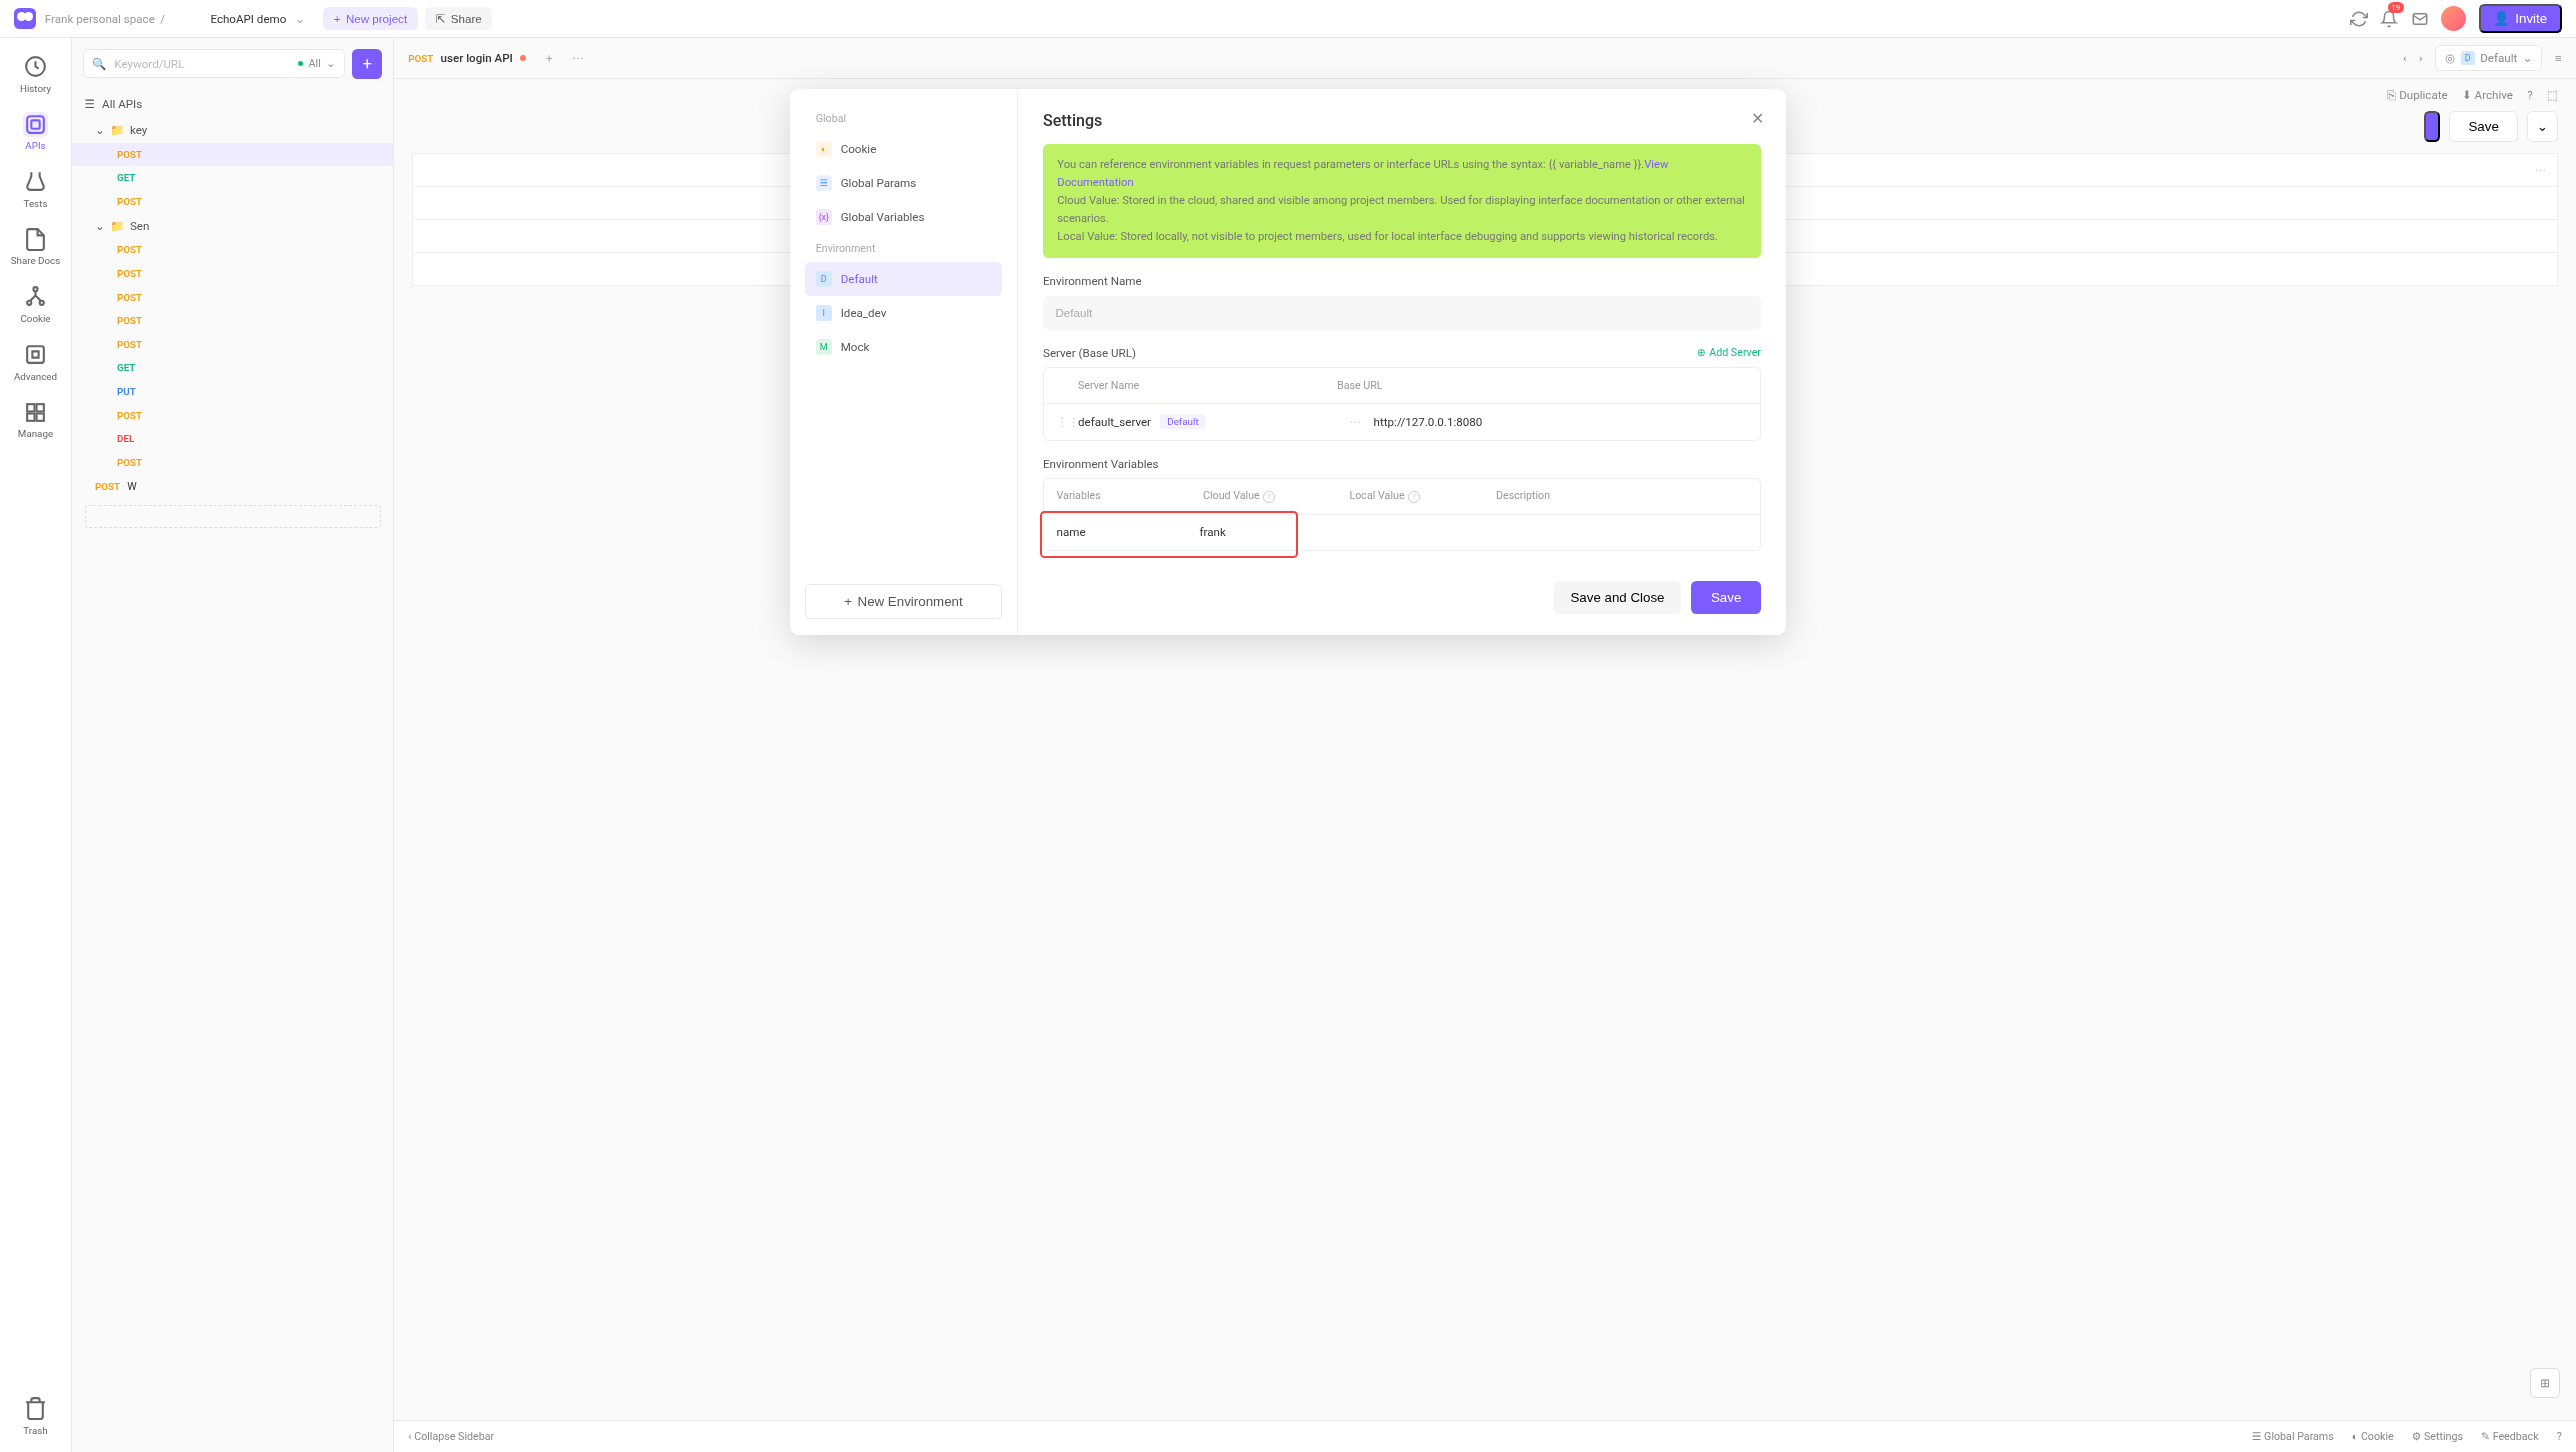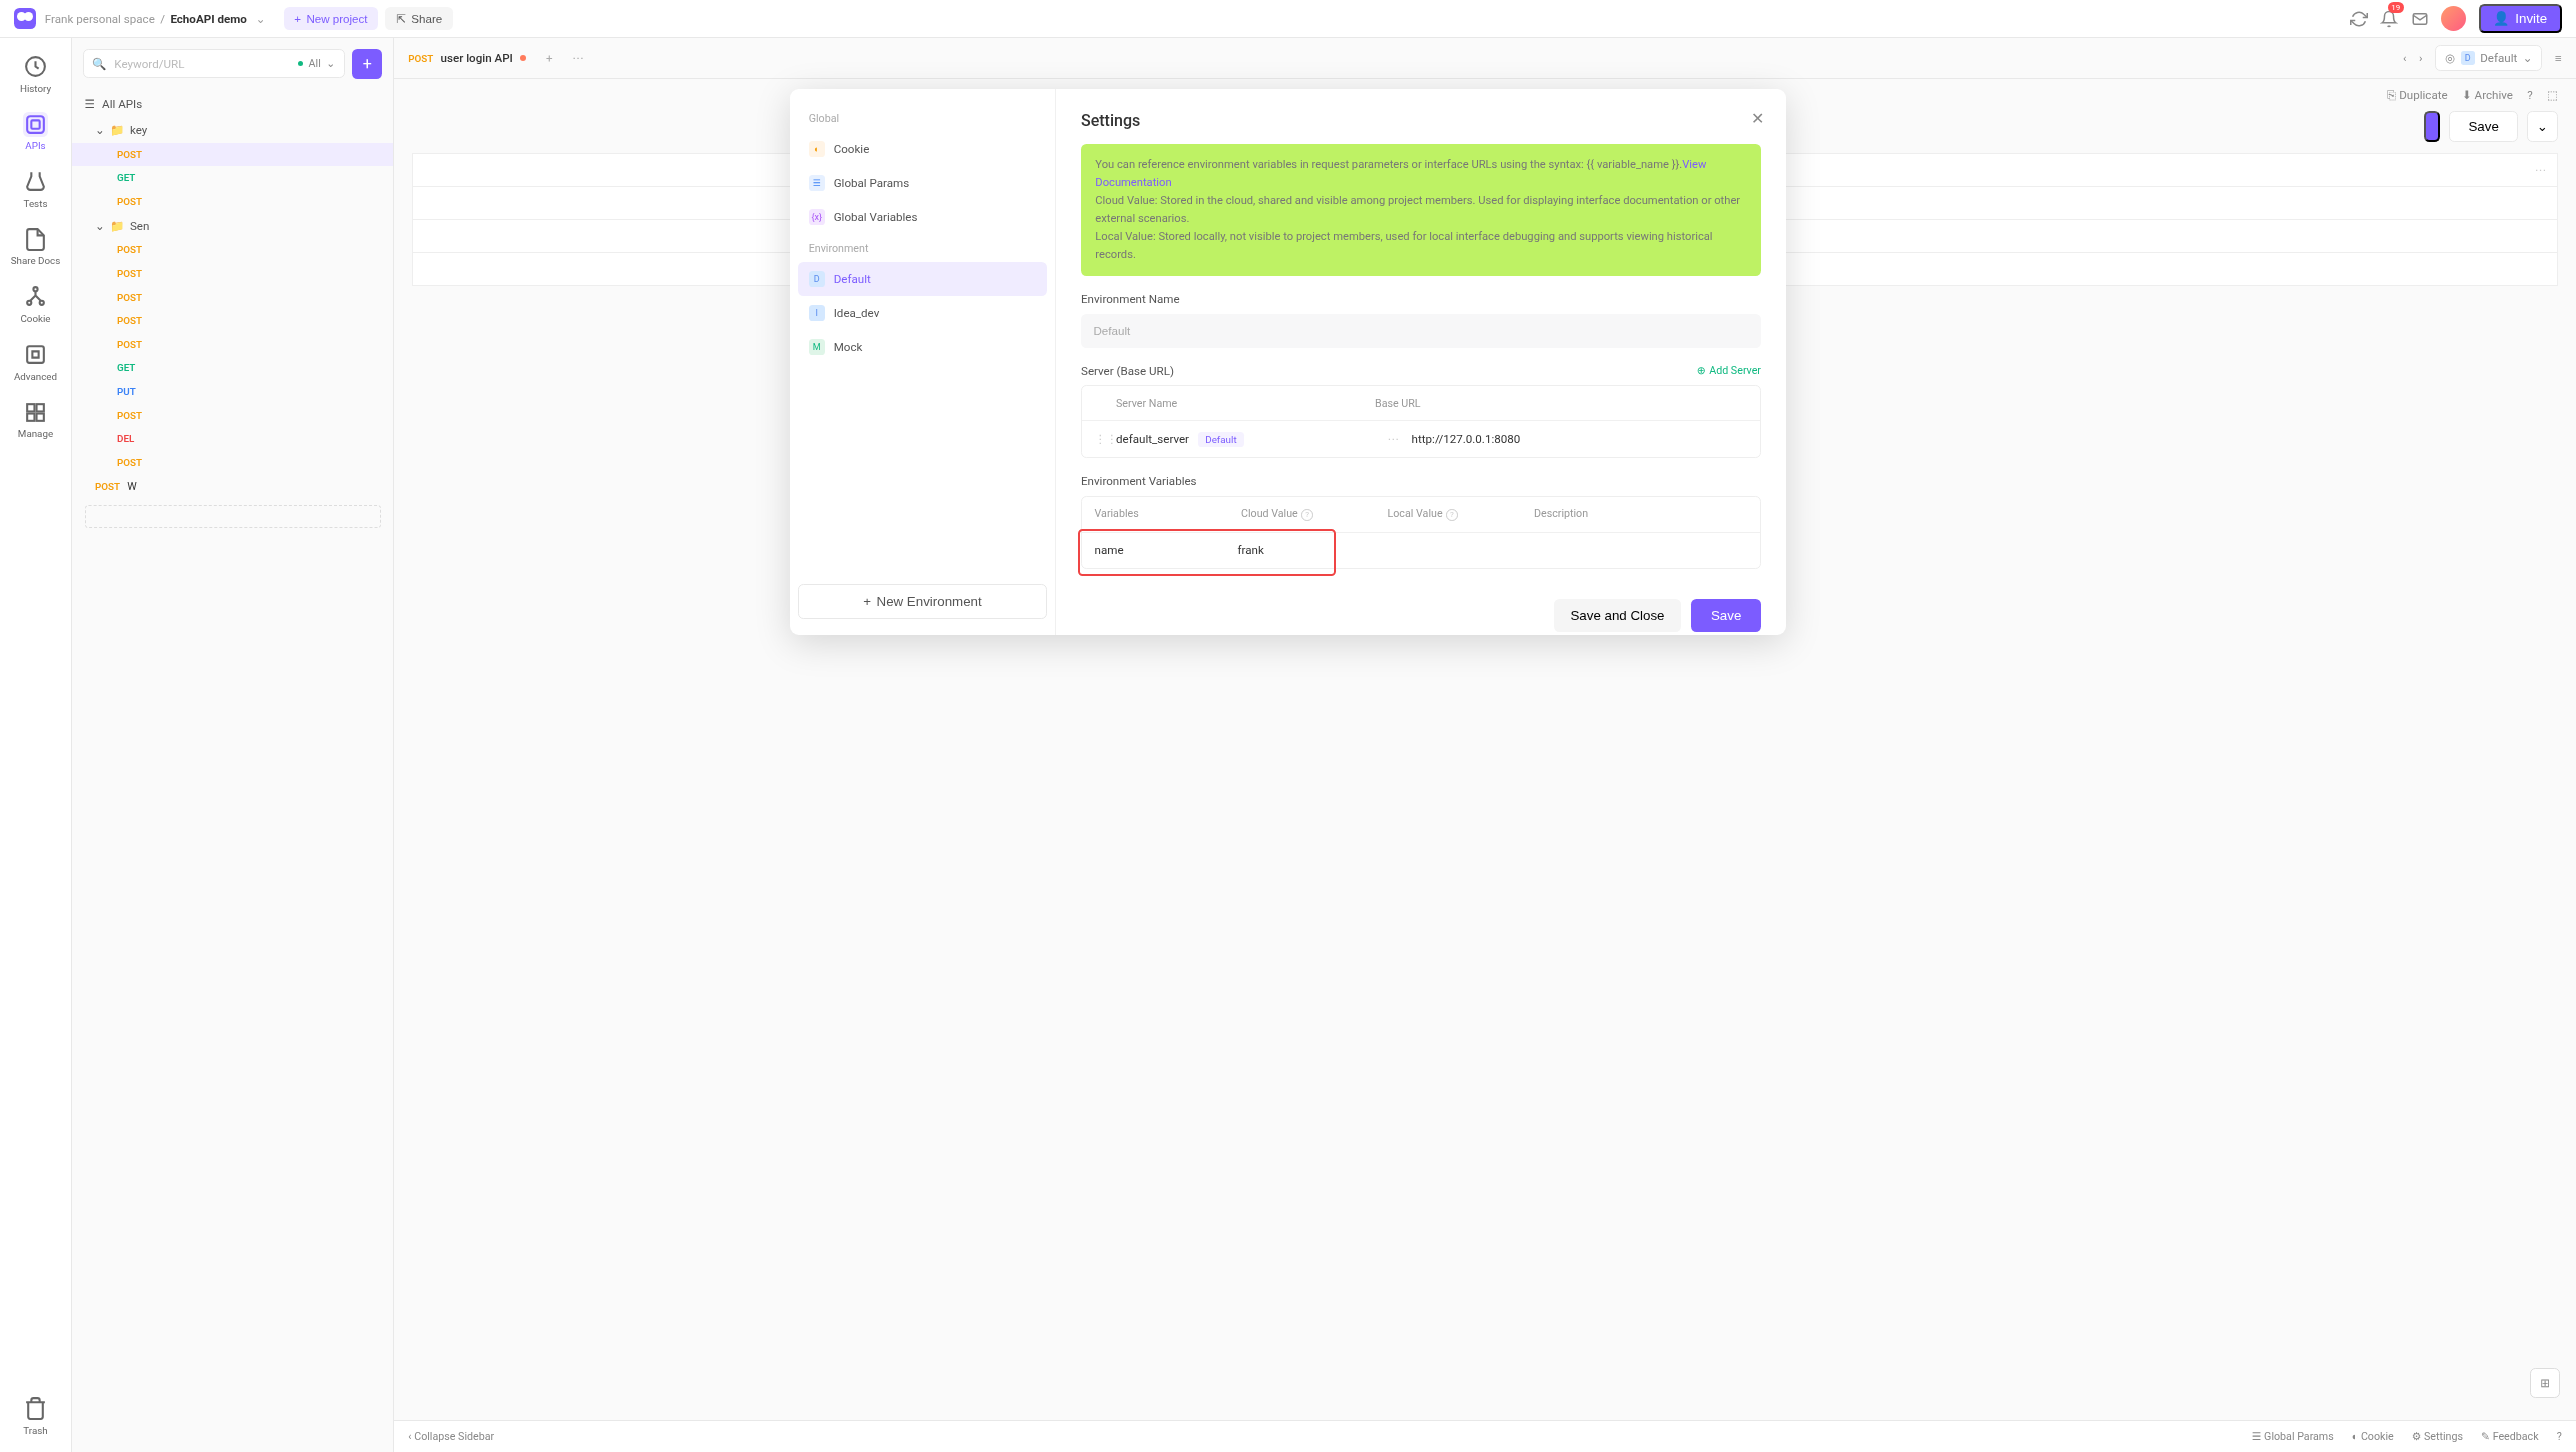--- a/index.html
+++ b/index.html
@@ -4,21 +4,21 @@
   <style>
     * { box-sizing: border-box; margin: 0; padding: 0; }
     body { font-family: -apple-system, BlinkMacSystemFont, 'Segoe UI', Roboto, sans-serif; font-size: 11.6px; color: #333; background: #fff; overflow: hidden; }
     
     
     .topbar { height: 38px; display: flex; align-items: center; padding: 0 14.3px; border-bottom: 0.9px solid #e8e8e8; }
     .logo { width: 21.5px; height: 21.5px; background: #7c5cff; border-radius: 5.4px; margin-right: 9px; position: relative; }
     .logo::before { content: ''; position: absolute; width: 9px; height: 9px; background: #fff; border-radius: 50%; top: 4.5px; left: 2.7px; }
     .logo::after { content: ''; position: absolute; width: 9px; height: 9px; background: #fff; border-radius: 50%; top: 4.5px; right: 2.7px; }
     .breadcrumb { color: #999; display: flex; align-items: center; gap: 5.4px; }
-    .breadcrumb .proj { color: #333; font-weight: 700; }
+    .breadcrumb .proj { color: #333; font-weight: 400; margin-left: 40px; }
     .breadcrumb-chevron { color: #999; margin-left: 3.6px; }
     .top-actions { display: flex; gap: 7.2px; margin-left: 18px; }
     .btn { display: inline-flex; align-items: center; gap: 5.4px; padding: 4.5px 10.7px; border-radius: 5.4px; border: none; background: none; cursor: pointer; font-size: 11.6px; }
     .btn-new { background: #f0ecff; color: #7c5cff; }
     .btn-share { background: #f5f5f5; color: #555; }
     .top-right { margin-left: auto; display: flex; align-items: center; gap: 12.5px; }
     .icon-btn { width: 18px; height: 18px; color: #888; cursor: pointer; position: relative; }
     .badge { position: absolute; top: -7.2px; right: -5.4px; background: #ff4d4f; color: #fff; font-size: 8px; border-radius: 7.2px; padding: 0.9px 3.6px; }
     .avatar { width: 25px; height: 25px; border-radius: 50%; background: linear-gradient(135deg, #ff9a6b, #ff5c82); }
     .btn-invite { background: #7c5cff; color: #fff; padding: 5.4px 12.5px; border-radius: 5.4px; display: flex; align-items: center; gap: 5.4px; }
@@ -75,21 +75,21 @@
     .bottombar { position: absolute; bottom: 0; left: 0; right: 0; height: 32px; border-top: 0.9px solid #e8e8e8; background: #fff; display: flex; align-items: center; padding: 0 14.3px; gap: 16px; color: #888; font-size: 10.7px; }
     .bottombar .right { margin-left: auto; display: flex; gap: 18px; align-items: center; }
     
     .float-btn { position: absolute; right: 16px; bottom: 54px; width: 30px; height: 30px; border: 0.9px solid #ddd; border-radius: 5.4px; background: #fff; display: flex; align-items: center; justify-content: center; cursor: pointer; color: #888; }
     
     
     .overlay { position: fixed; inset: 0; background: rgba(255,255,255,0.0); display: flex; align-items: flex-start; justify-content: center; padding-top: 89px; pointer-events: none; }
     .modal { width: 996px; background: #fff; border-radius: 9px; box-shadow: 0 7.2px 36px rgba(0,0,0,0.15); display: flex; pointer-events: auto; max-height: 546px; }
     
     
-    .modal-left { width: 266px; border-right: 0.9px solid #f0f0f0; padding: 16px 8px; display: flex; flex-direction: column; }
+    .modal-left { width: 228px; border-right: 0.9px solid #f0f0f0; padding: 16px 15px; display: flex; flex-direction: column; }
     .ml-section { color: #aaa; font-size: 10.7px; padding: 7.2px 10.7px; }
     .ml-item { padding: 9px 10.7px; display: flex; align-items: center; gap: 9px; border-radius: 5.4px; cursor: pointer; color: #555; }
     .ml-item.active { background: #f0ecff; color: #7c5cff; }
     .ml-icon { width: 16px; height: 16px; border-radius: 3.6px; display: flex; align-items: center; justify-content: center; font-size: 9px; }
     .ic-cookie { background: #fff4e6; color: #f59e0b; }
     .ic-gp { background: #e6f0ff; color: #3b82f6; }
     .ic-gv { background: #f3e6ff; color: #a855f7; }
     .ic-d { background: #d4e8ff; color: #5b8def; }
     .ic-i { background: #d4e8ff; color: #5b8def; }
     .ic-m { background: #dff5e8; color: #10b981; }

